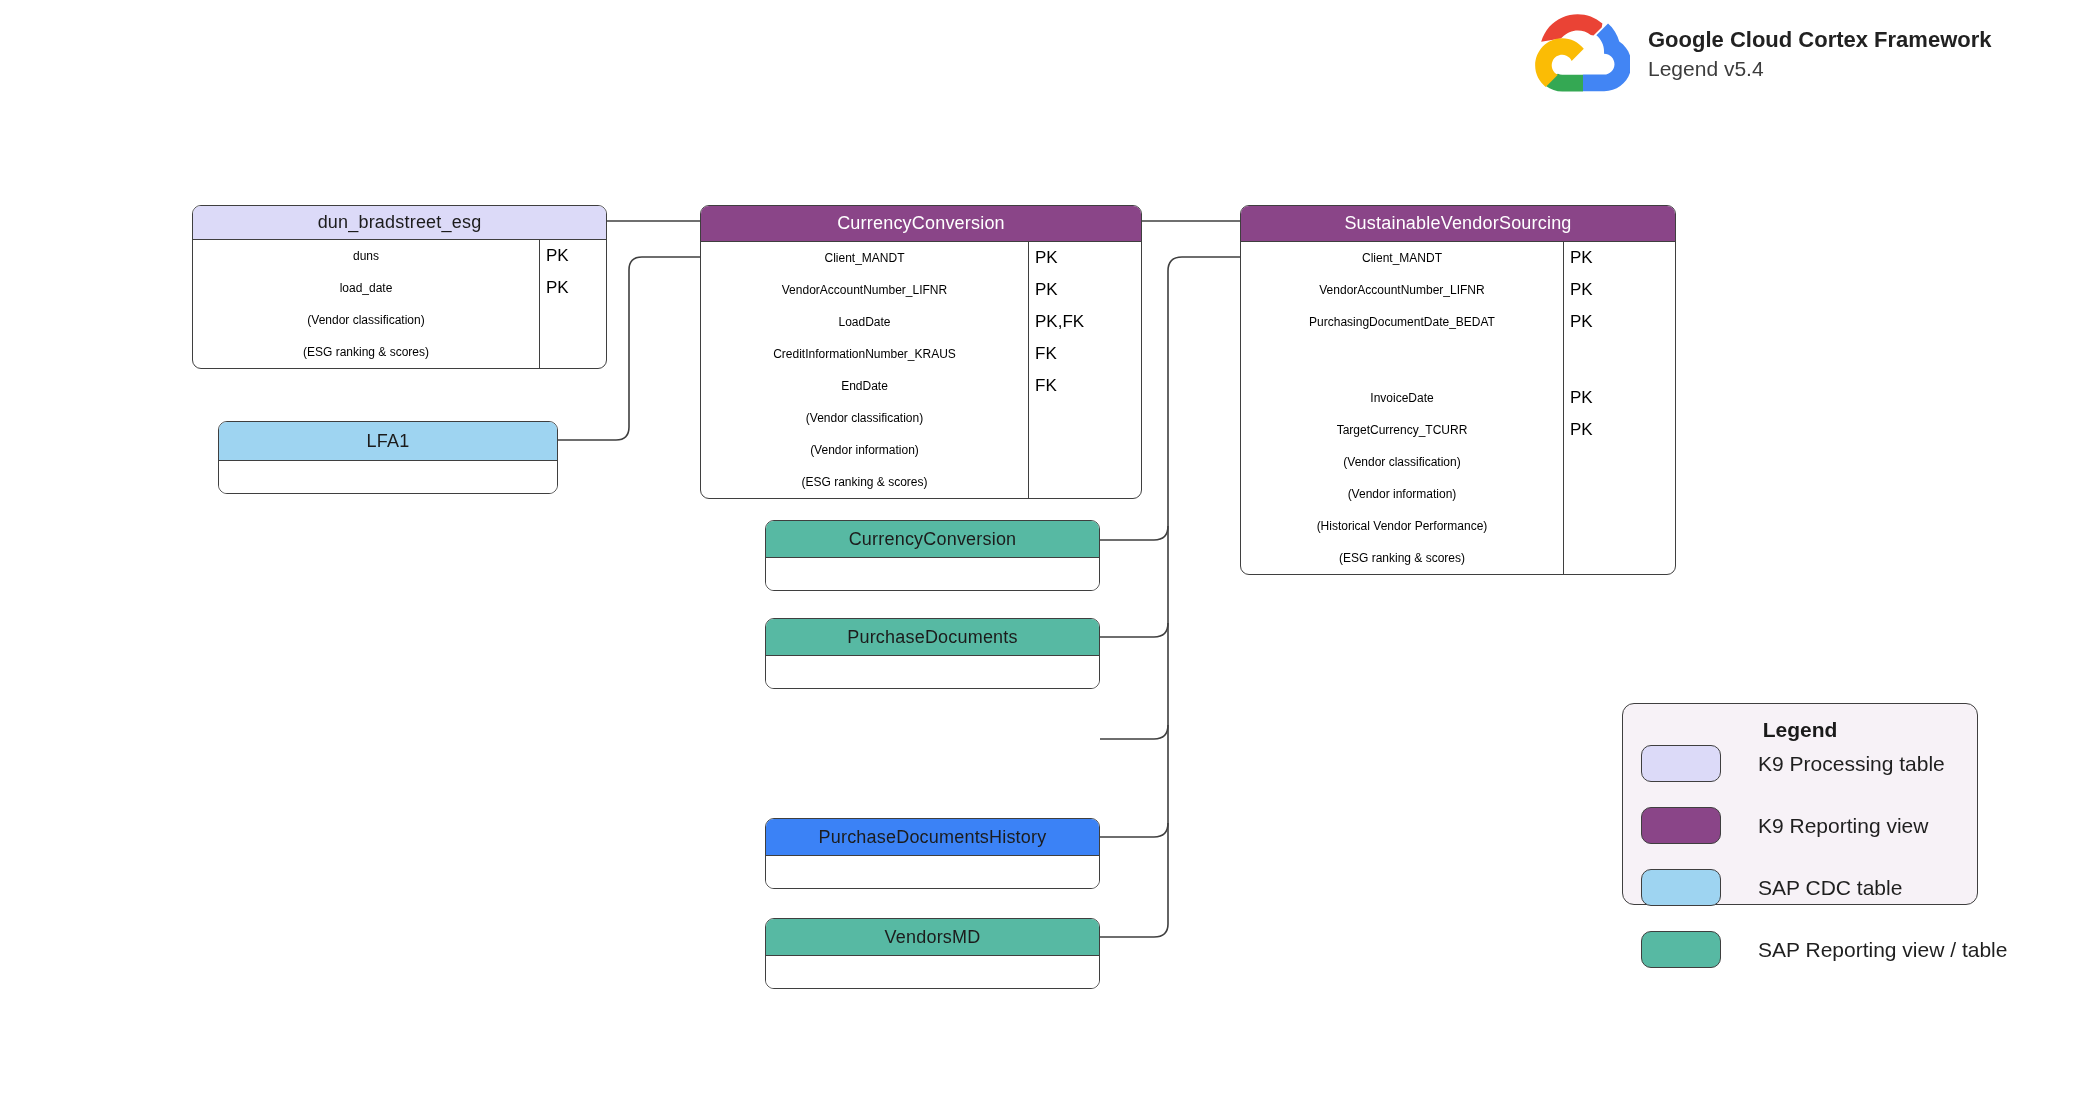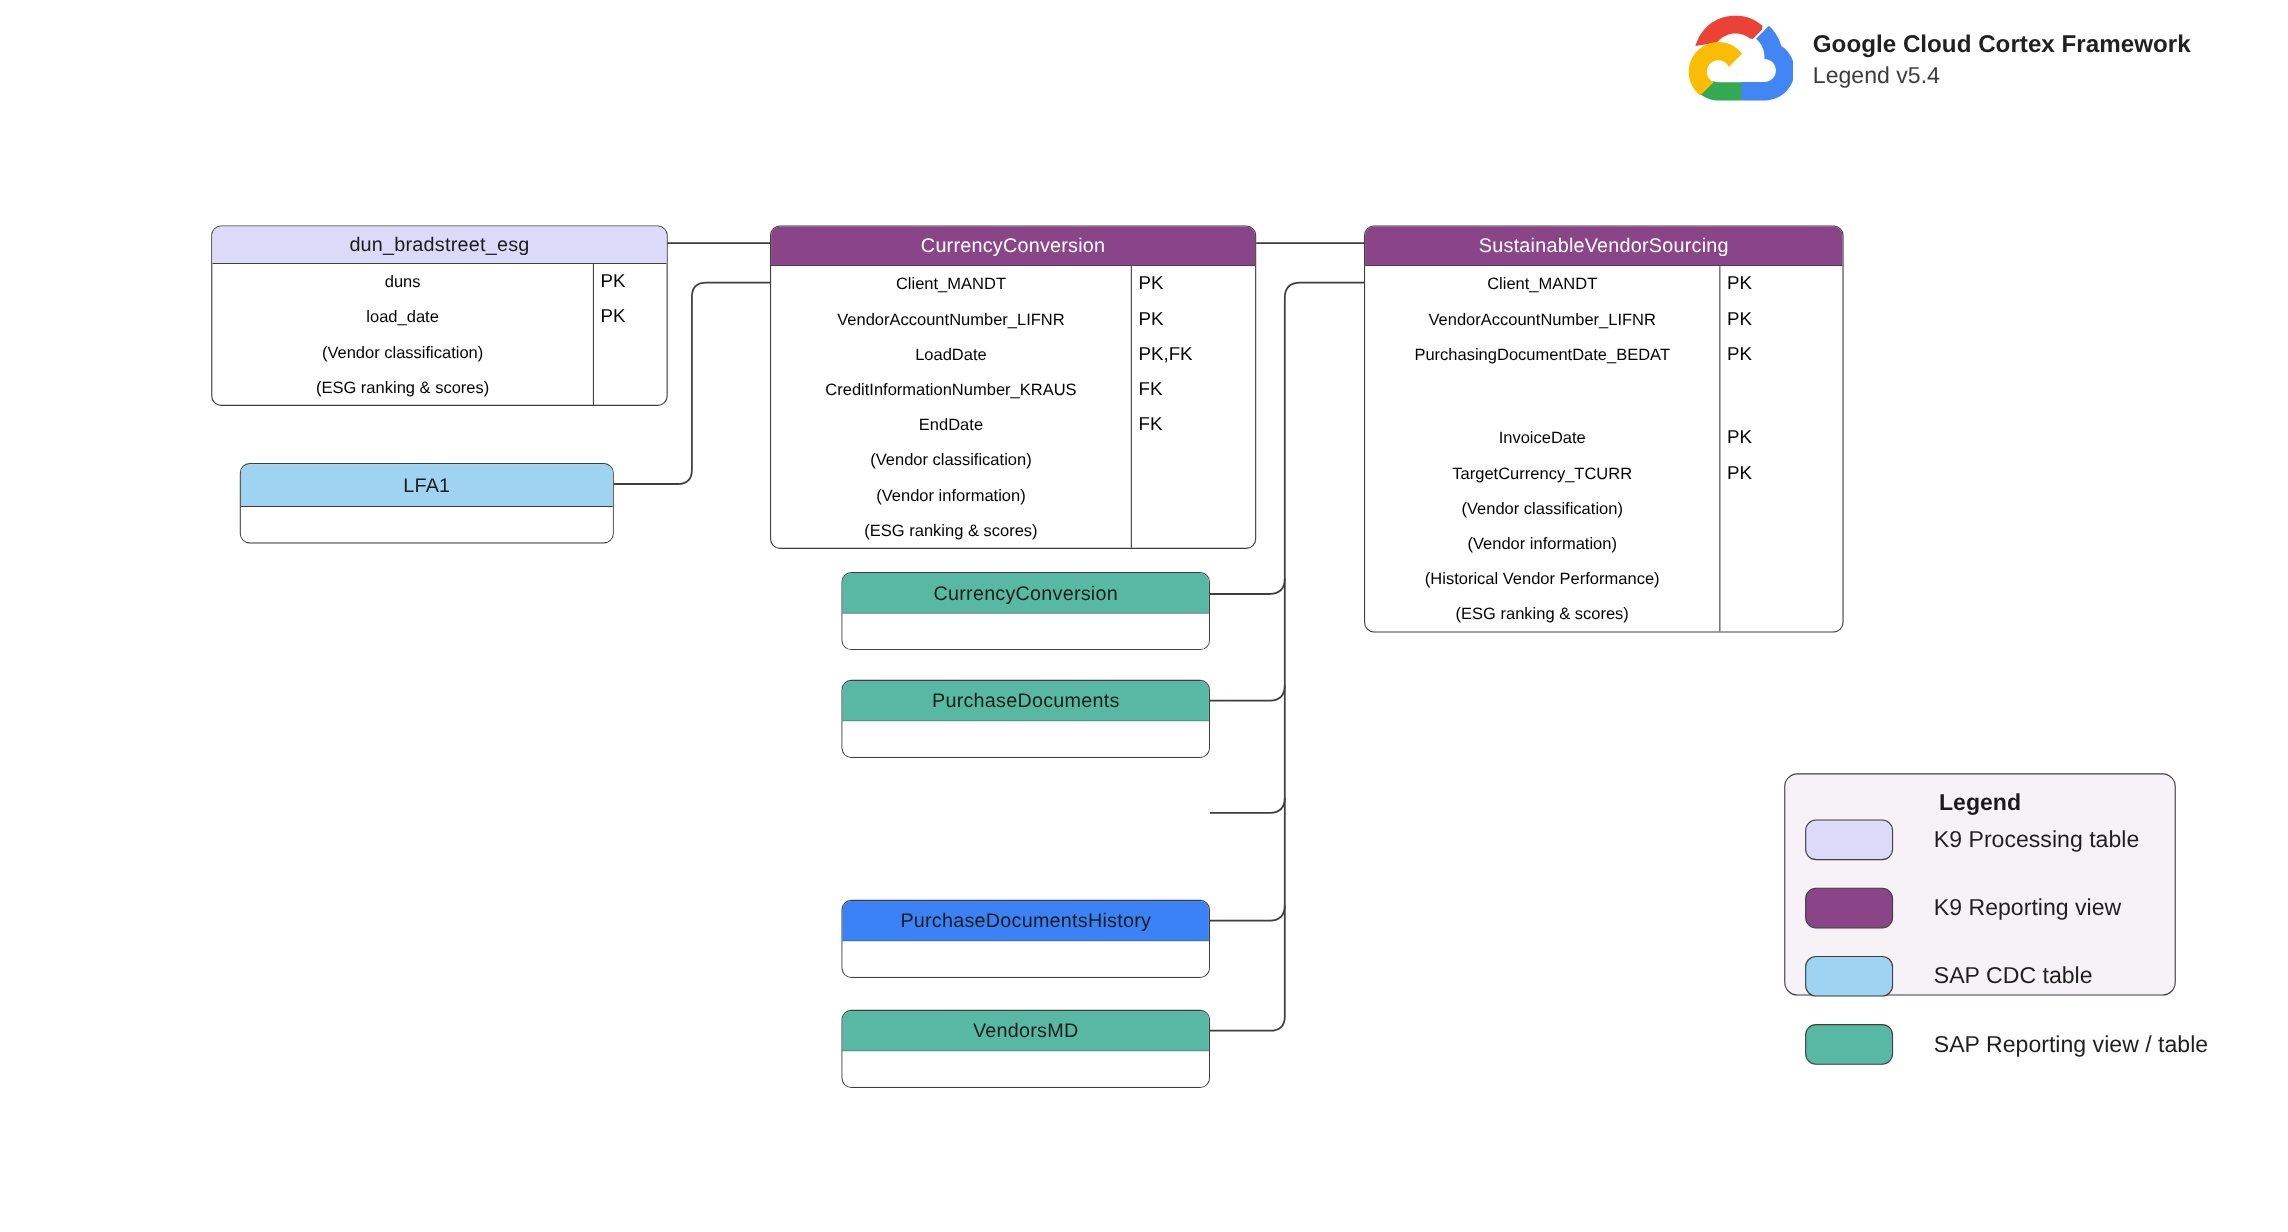--- a/index.html
+++ b/index.html
@@ -30,21 +30,21 @@
     border-radius: 8px 8px 0 0;
     font-size: 18px;
     color: #1c1c1c;
     letter-spacing: 0.2px;
   }
   .etable.purple .thead { color: #ffffff; }
   .etable .tbody { position: relative; }
   .etable .trow { display: flex; align-items: center; }
   .etable .cell-name {
     display: flex; align-items: center; justify-content: center;
-    font-size: 15px; color: #000000; white-space: nowrap;
+    font-size: 12px; color: #000000; white-space: nowrap;
   }
   .etable .cell-key {
     display: flex; align-items: center;
     padding-left: 7px;
     font-size: 17px; color: #000000; white-space: nowrap;
   }
   .etable .vdivider {
     position: absolute; top: 0; bottom: 0;
     width: 0; border-left: 1.2px solid #3f3f3f;
   }

